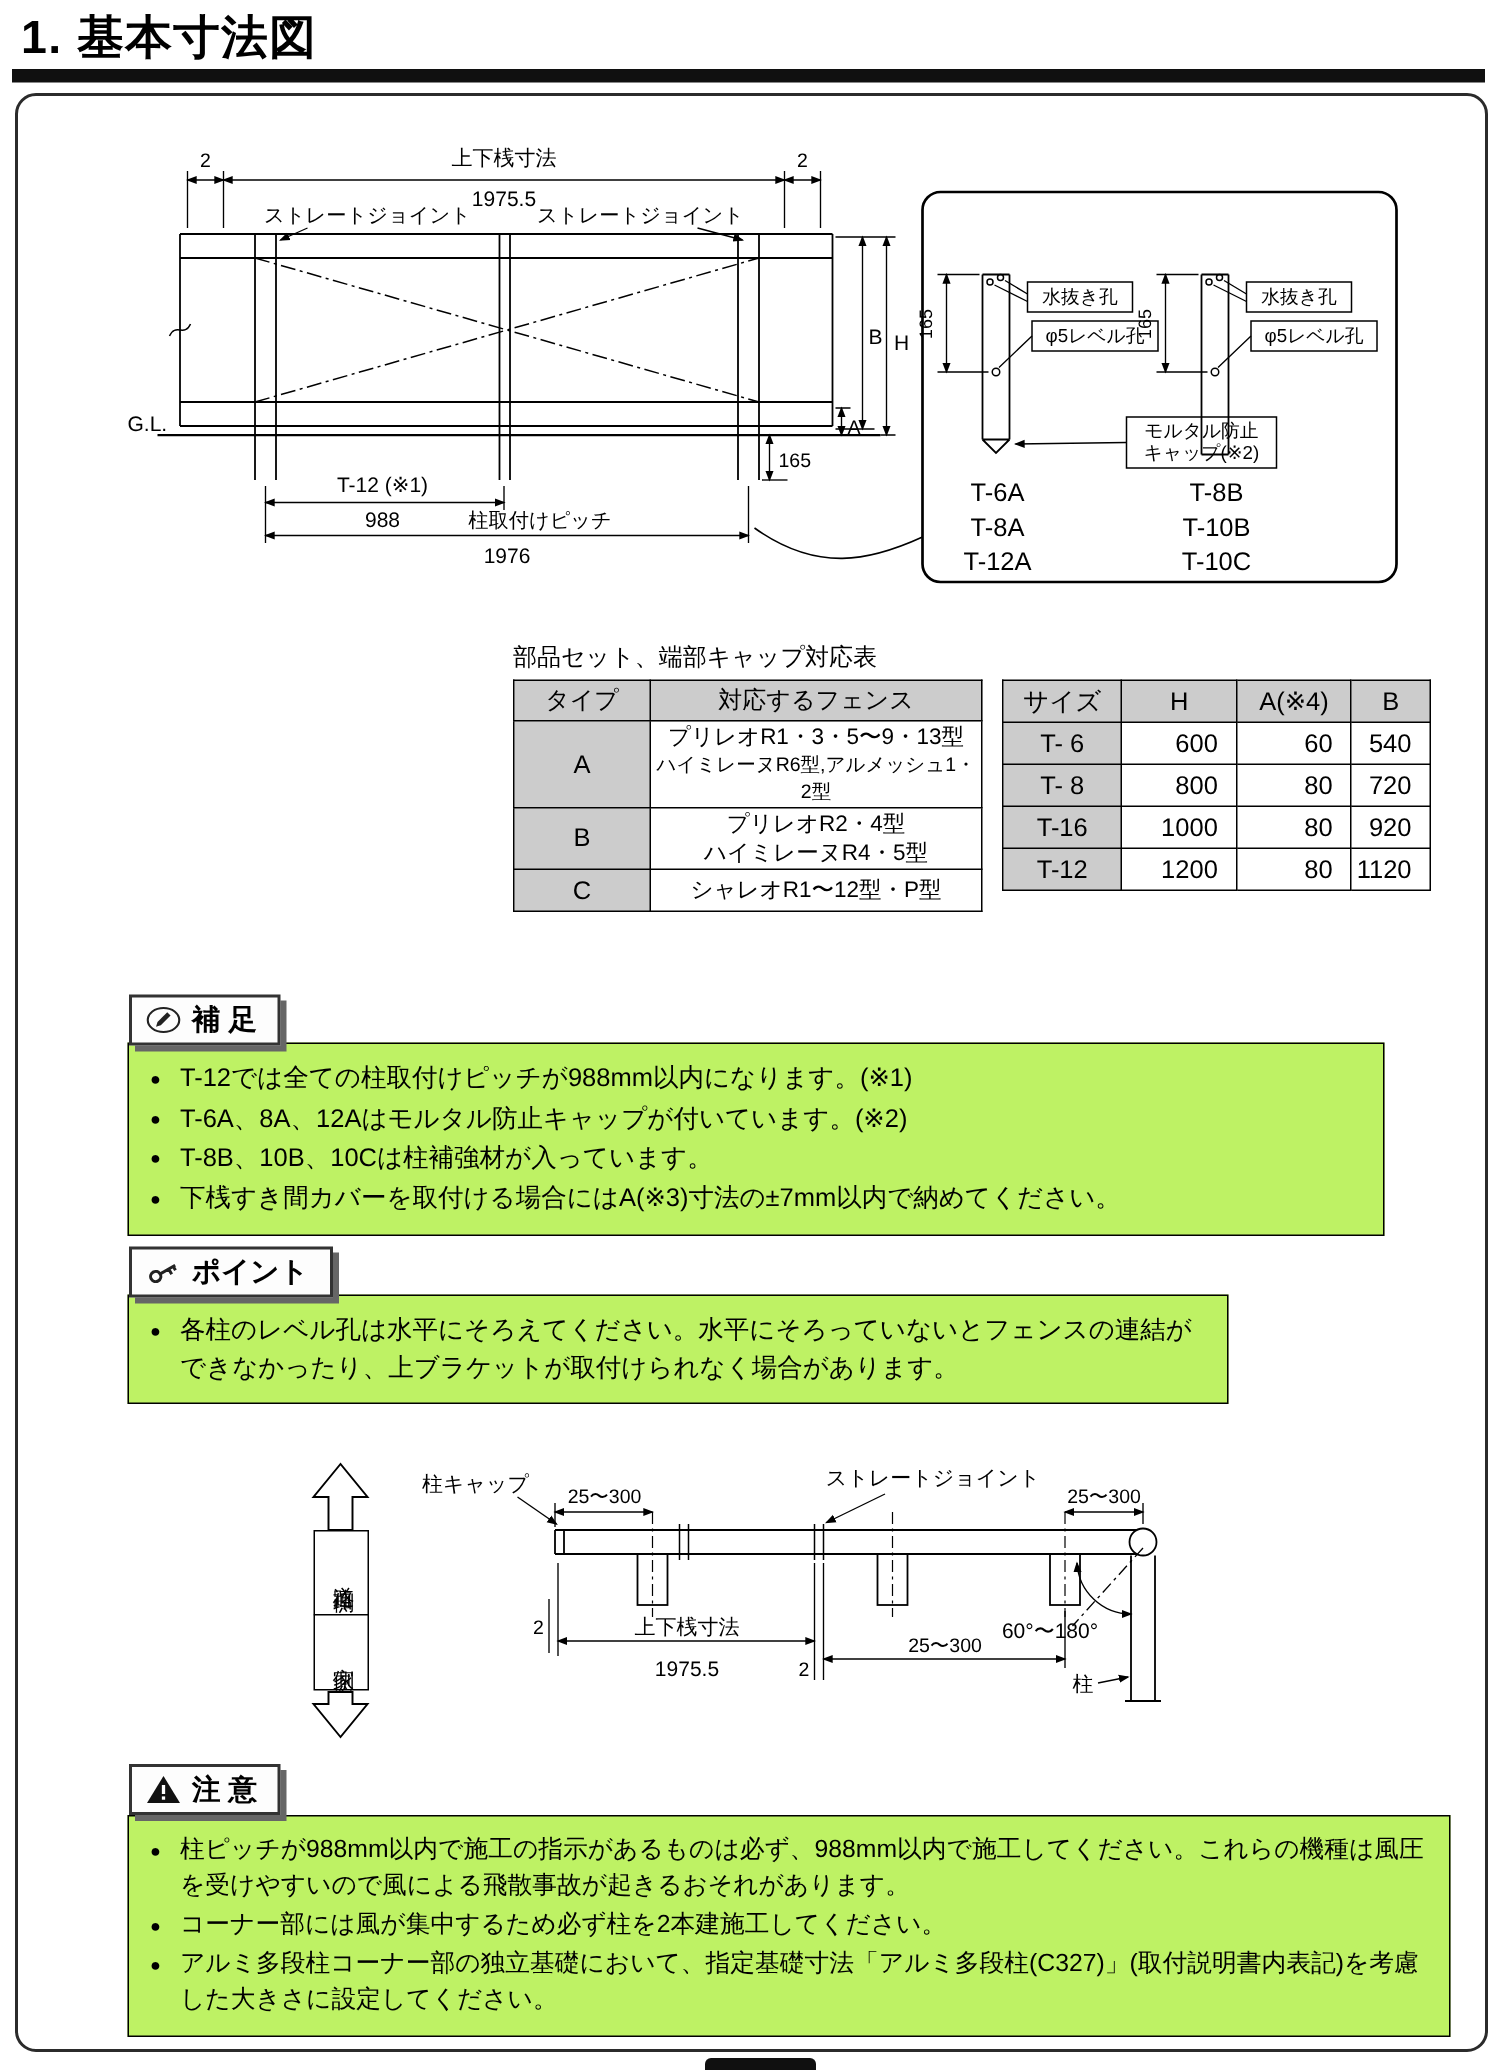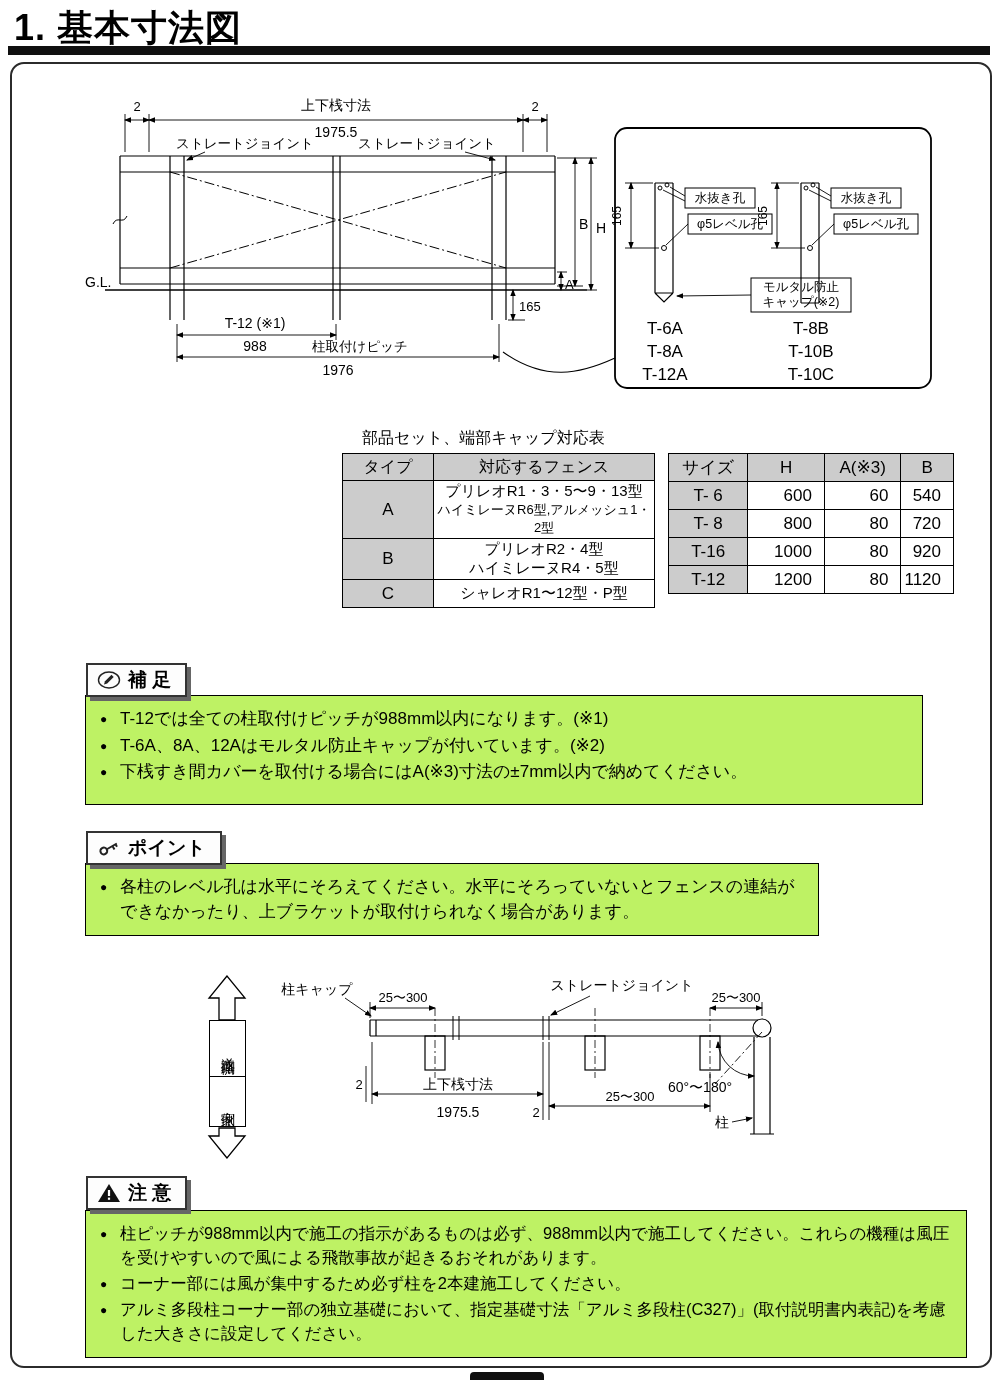--- a/index.html
+++ b/index.html
@@ -1,23 +1,23 @@
 <!DOCTYPE html>
 <html><head>
 <meta charset="utf-8">
 <style>
   html,body{margin:0;padding:0;background:#fff;}
   .page{position:relative;width:1000px;height:1380px;background:#fff;overflow:hidden;
         font-family:"Liberation Sans","DejaVu Sans",sans-serif;color:#000;}
-  .h1{position:absolute;left:14px;top:4px;font-size:36px;font-weight:bold;letter-spacing:1px;}
+  .h1{position:absolute;left:14px;top:4px;font-size:31px;font-weight:bold;letter-spacing:1px;}
   .title-bar{position:absolute;left:8px;top:46px;width:982px;height:9px;background:#101010;}
   .frame{position:absolute;left:10px;top:62px;width:978px;height:1302px;border:2px solid #2b2b2b;border-radius:14px;background:#fff;}
   svg.diagram{position:absolute;}
   svg text{font-family:"Liberation Sans","DejaVu Sans",sans-serif;fill:#000;stroke:none;}
-  .tbl-title{position:absolute;left:362px;top:428px;font-size:16px;}
+  .tbl-title{position:absolute;left:342px;top:428px;font-size:16px;}
   table.tbl{position:absolute;border-collapse:collapse;background:#fff;}
   .tbl th,.tbl td{border:1.3px solid #000;text-align:center;padding:1px 3px;}
   .tbl th{background:#ccc;font-weight:normal;font-size:16px;height:24px;}
   .parts{left:342px;top:453px;width:313px;}
   .parts td{font-size:15px;height:25px;text-align:center;}
   .parts td.type{background:#ccc;width:84px;font-size:17px;}
   .parts .sm{font-size:13px;}
   .size{left:668px;top:453px;width:286px;}
   .size th{font-size:17px;height:25px;}
   .size td{font-size:17px;height:25px;}
@@ -168,21 +168,21 @@
       </td>
     </tr>
   </tbody>
     </table>
 
   <table class="tbl size">
     <tbody>
         <tr>
       <th style="width:78px">サイズ</th>
       <th style="width:72px">H</th>
-      <th style="width:72px">A(※3)</th>
+      <th style="width:72px">A(※4)</th>
       <th>B</th>
     </tr>
     <tr>
       <td class="szl">T- 6</td>
       <td class="num">600</td>
       <td class="num">60</td>
       <td class="num">540</td>
     </tr>
     <tr>
       <td class="szl">T- 8</td>
@@ -208,20 +208,21 @@
   <div class="badge" style="left:86px;top:663px">
     <svg class="bicon" viewBox="0 0 24 20">
       <ellipse cx="12" cy="10" rx="10.5" ry="8" fill="none" stroke="#222" stroke-width="1.4"></ellipse>
       <path d="M7 14.5l1-3.2 6.5-6.5 2.2 2.2-6.5 6.5-3.2 1z" fill="#222"></path>
     </svg>
     <span>補 足</span>
   </div>
   <div class="note-box" style="left:85px;top:695px;width:838px;min-height:110px">
     <div class="note-item">T-12では全ての柱取付けピッチが988mm以内になります。(※1)</div>
     <div class="note-item">T-6A、8A、12Aはモルタル防止キャップが付いています。(※2)</div>
+    <div class="note-item">T-8B、10B、10Cは柱補強材が入っています。</div>
     <div class="note-item">下桟すき間カバーを取付ける場合にはA(※3)寸法の±7mm以内で納めてください。</div>
   </div>
 
   <div class="badge" style="left:86px;top:831px">
     <svg class="bicon" viewBox="0 0 24 20">
       <g transform="rotate(-30 12 10)" fill="none" stroke="#222" stroke-width="2">
         <circle cx="6" cy="10" r="3.4"></circle>
         <path d="M9.5 10 H21 M16 10 v4 M19.5 10 v3"></path>
       </g>
     </svg>

